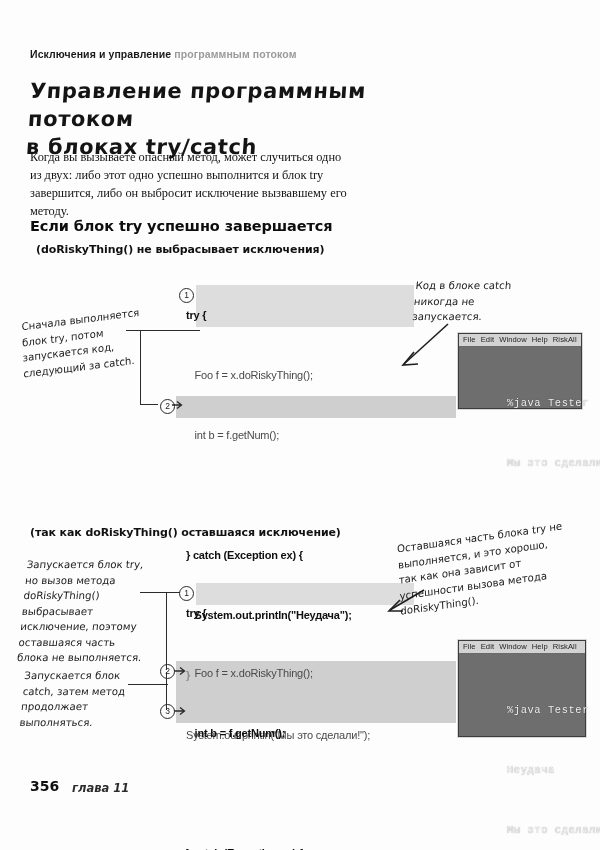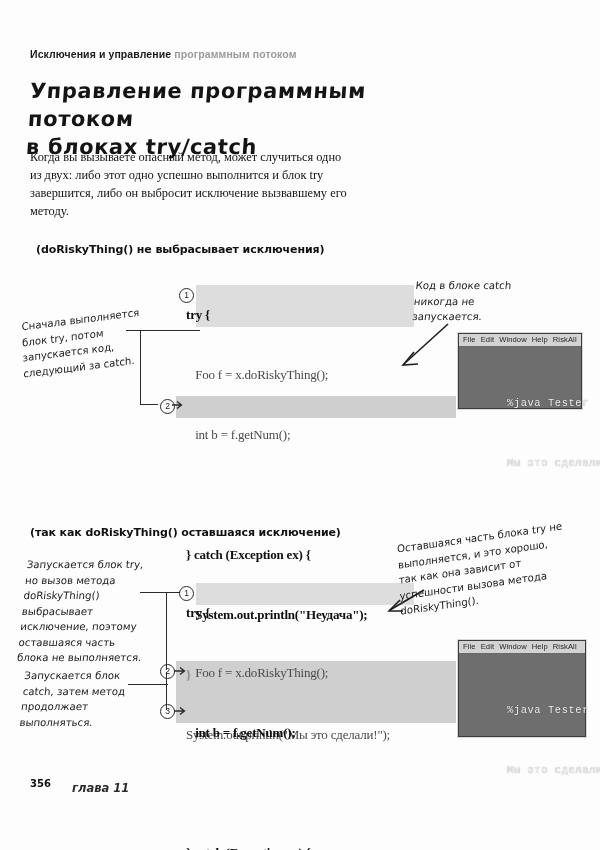--- a/index.html
+++ b/index.html
@@ -84,22 +84,22 @@
     font-weight: bold;
     font-size: 11px;
     color: #111;
     letter-spacing: -.1px;
     white-space: nowrap;
   }
 
   
   .code {
     position: absolute;
-    font-family: Liberation Serif, serif;
-    font-size: 13px;
+    font-family: Liberation Sans, sans-serif;
+    font-size: 11px;
     line-height: 20px;
     white-space: pre;
     color: #0f0f0f;
     font-weight: bold;
     letter-spacing: -.2px;
   }
   .code .line { position: relative; height: 20px; }
   .code .faded { color: #4a4a4a; font-weight: normal; }
 
   
@@ -174,21 +174,21 @@
     margin-left: 41px;
   }
 
   
   .footer-num {
     position: absolute;
     left: 30px;
     top: 778px;
     font-family: "DejaVu Sans", sans-serif;
     font-weight: bold;
-    font-size: 10px;
+    font-size: 14px;
     color: #101010;
   }
   .footer-label {
     position: absolute;
     left: 72px;
     top: 781px;
     font-family: "DejaVu Sans", sans-serif;
     font-style: italic;
     font-weight: bold;
     font-size: 11.5px;
@@ -205,20 +205,21 @@
     <span class="rh-light">программным потоком</span>
   </div>
 
   <div class="page-title">
     <div>Управление программным потоком</div>
     <div>в блоках try/catch</div>
   </div>
 
   <div class="intro">Когда вы вызываете опасный метод, может случиться одно из двух: либо этот одно успешно выполнится и блок try завершится, либо он выбросит исключение вызвавшему его методу.</div>
 
+  <div class="sec-head" style="left:30px; top:218px;">Если блок try успешно завершается</div>
   <div class="sec-sub" style="left:36px; top:243px;text-align:center;">(doRiskyThing() не выбрасывает исключения)</div>
 
   <div class="hl" style="left:196px; top:285px; width:218px; height:42px;"></div>
   <div class="hl dark" style="left:176px; top:396px; width:280px; height:22px;"></div>
 
   <div class="code" style="left:186px; top:265px;">
     <div class="line">try {</div>
     <div class="line faded">   Foo f = x.doRiskyThing();</div>
     <div class="line faded">   int b = f.getNum();</div>
     <div class="line"></div>
@@ -300,20 +301,21 @@
     <path d="M44 2 L10 22" stroke="#1f1f1f" stroke-width="1.6" fill="none"></path>
     <path d="M20 12 L9 23 L23 23" stroke="#1f1f1f" stroke-width="1.6" fill="none"></path>
   </svg>
 
   <div class="term" style="left:458px; top:640px; width:126px; height:95px;">
     <div class="term-bar">
       <span>File</span><span>Edit</span><span>Window</span><span>Help</span><span>RiskAll</span>
     </div>
     <div class="term-body">
       <div>%java Tester</div>
+      <div>Неудача</div>
       <div>Мы это сделали!</div>
     </div>
   </div>
 
   <div class="footer-num">356</div>
   <div class="footer-label">глава 11</div>
 
 </div>
 
 </body></html>

